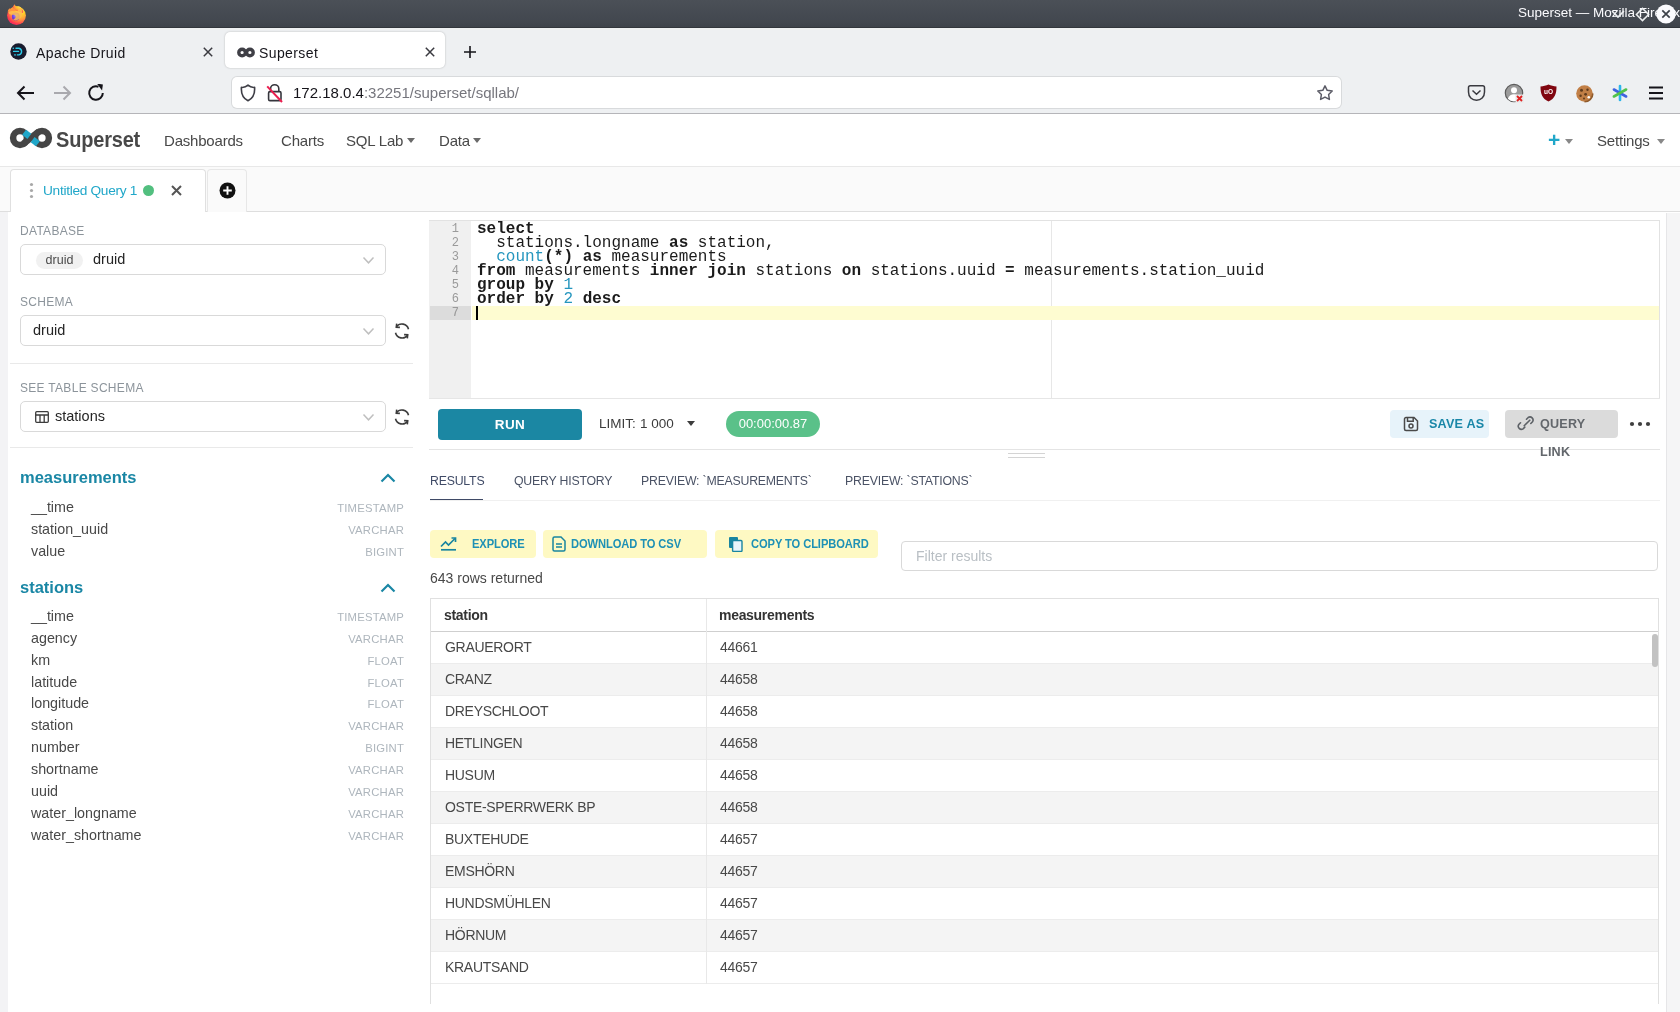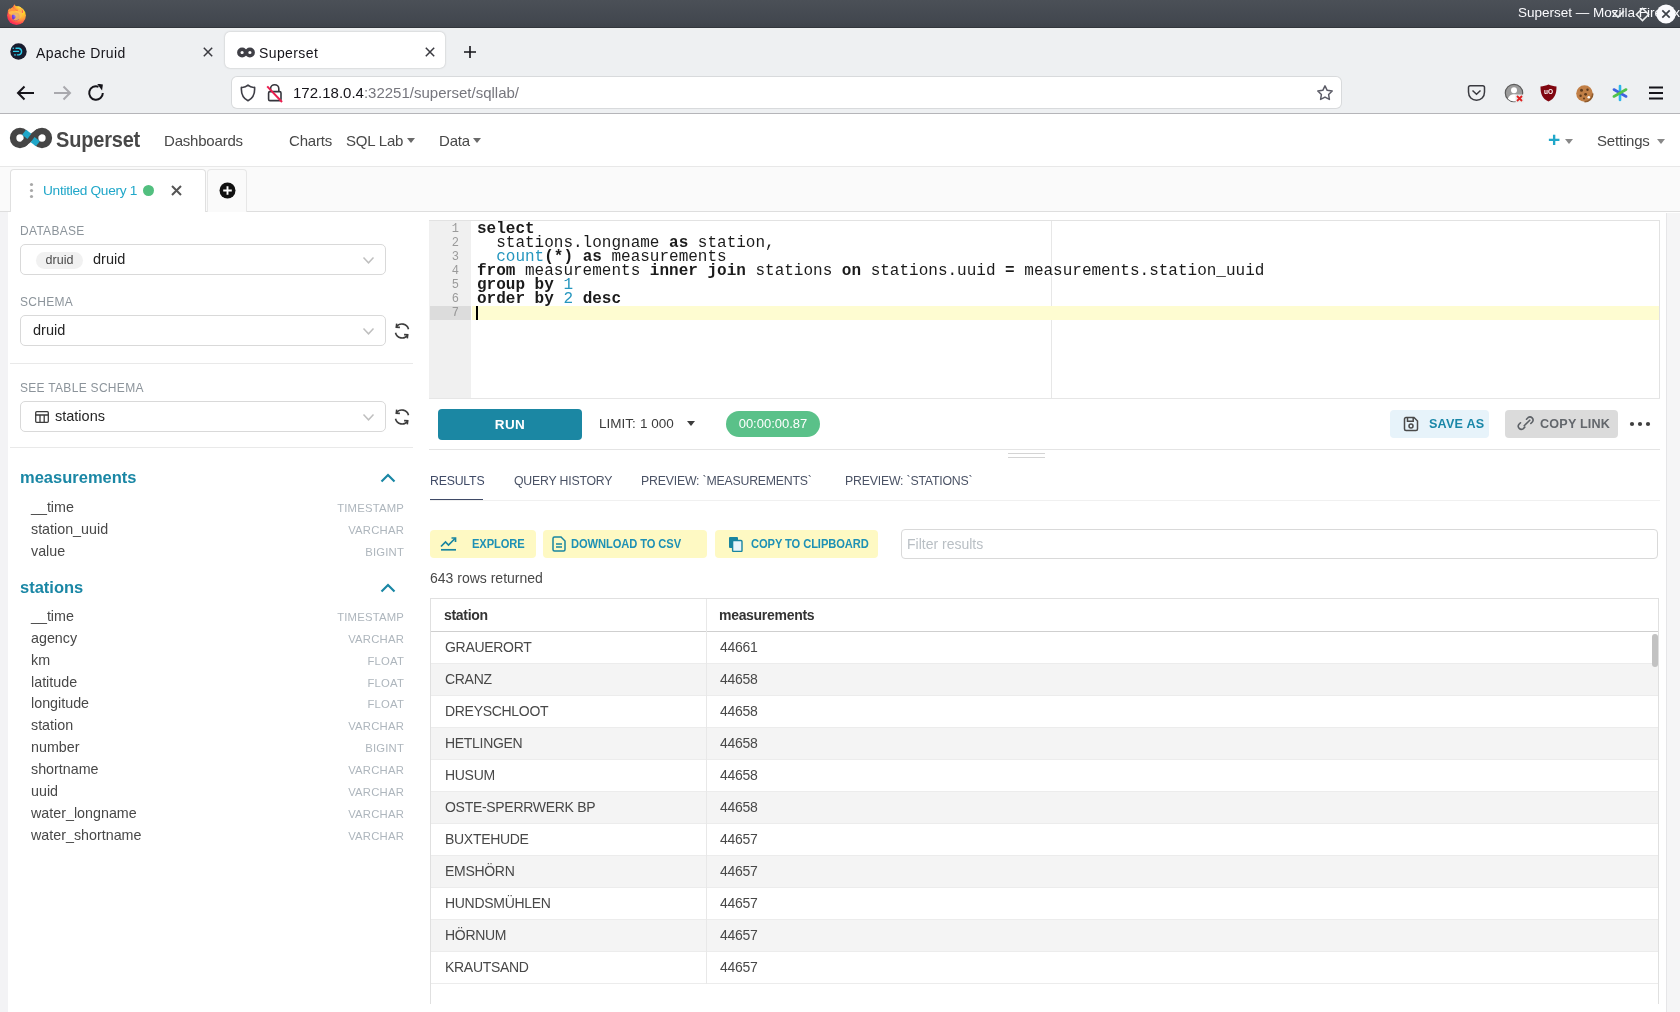--- a/index.html
+++ b/index.html
@@ -45,21 +45,21 @@
 
 #edtoolbar{left:429px;top:398px;width:1231px;height:52px;background:#fff;border-top:1px solid #e6e6e6;border-bottom:1px solid #e4e4e4}
 #runbtn{left:438px;top:409px;width:144px;height:31px;background:#1b87a3;border-radius:4px;color:#fff;font-weight:bold;font-size:13.5px;text-align:center;line-height:31px;letter-spacing:.4px}
 #timer{left:726px;top:411px;width:94px;height:26px;background:#5ac189;border-radius:13px;color:#fff;font-size:13px;text-align:center;line-height:26px}
 #saveas{left:1390px;top:410px;width:99px;height:28px;background:#e7f3fa;border-radius:4px}
 #copylink{left:1505px;top:410px;width:113px;height:28px;background:#dbdbdb;border-radius:4px}
 
 .stab{top:474px;font-size:12.3px;color:#4a5265;letter-spacing:-.2px}
 .sbtn{top:530px;height:28px;background:#fef9c3;border-radius:4px}
 .sbtnlabel{font-size:12px;font-weight:bold;color:#1e91b5;letter-spacing:-.1px;line-height:28px;transform:scaleX(.93);transform-origin:left center}
-#filterbox{left:901px;top:529px;width:757px;height:30px;background:#fff;border:1px solid #d9d9d9;border-radius:4px;font-size:14px;color:#b9bfc4;line-height:28px;padding-left:5px}
+#filterbox{left:901px;top:541px;width:757px;height:30px;background:#fff;border:1px solid #d9d9d9;border-radius:4px;font-size:14px;color:#b9bfc4;line-height:28px;padding-left:14px}
 
 #rtable{left:430px;top:598px;width:1229px;border:1px solid #e0e0e0;border-bottom:none;background:#fff}
 #rheader{height:33px;border-bottom:1px solid #cfcfcf;position:relative}
 .hcell{font-size:14px;font-weight:bold;color:#333;line-height:33px;letter-spacing:-.3px}
 #rbody{left:430px;top:632px;width:1229px;height:372px;overflow:hidden;border-left:1px solid #e0e0e0;border-right:1px solid #e0e0e0}
 .rrow{width:100%;height:32px;border-bottom:1px solid #ececec;position:relative}
 .rrow.odd{background:#f4f4f4}
 .rcell{position:absolute;font-size:14px;color:#484848;line-height:31px;letter-spacing:-.3px}
 </style>
 </head>
@@ -193,21 +193,21 @@
   <g fill="none" stroke-width="6.5">
     <circle cx="11" cy="11" r="6.9" stroke="#454545"></circle>
     <circle cx="33" cy="11" r="6.9" stroke="#454545"></circle>
     <path d="M14.2 16.9 L29.8 4.6" stroke="#454545"></path>
     <path d="M15.1 5.3 L20.4 9.4" stroke="#20a7c9"></path>
     <path d="M23.6 12.6 L28.9 16.7" stroke="#20a7c9"></path>
   </g>
 </svg>
 <div class="abs" style="left:56px;top:128px;font-size:21.5px;font-weight:bold;color:#484848;transform:scaleX(.93);transform-origin:left center;letter-spacing:-.2px">Superset</div>
 <div class="abs navitem" style="left:164px">Dashboards</div>
-<div class="abs navitem" style="left:289px">Charts</div>
+<div class="abs navitem" style="left:281px">Charts</div>
 <div class="abs navitem" style="left:346px">SQL Lab</div>
 <div class="abs caret" style="left:407px;top:138px"></div>
 <div class="abs navitem" style="left:439px">Data</div>
 <div class="abs caret" style="left:473px;top:138px"></div>
 <div class="abs" style="left:1548px;top:128px;font-size:21px;font-weight:bold;color:#20a7c9">+</div>
 <div class="abs caret" style="left:1565px;top:139px;border-top-color:#888"></div>
 <div class="abs navitem" style="left:1597px">Settings</div>
 <div class="abs caret" style="left:1657px;top:139px;border-top-color:#888"></div>
 
 <div class="abs" id="qtabrow"></div>
@@ -344,21 +344,21 @@
   <div class="abs" style="left:39px;top:0;font-size:12.6px;font-weight:bold;color:#1a87a8;line-height:28px;letter-spacing:.2px">SAVE AS</div>
 </div>
 <div class="abs" id="copylink">
   <svg class="abs" style="left:12px;top:6px" width="17" height="17" viewBox="0 0 17 17">
     <g stroke="#5d6166" stroke-width="1.6" fill="none" stroke-linecap="round">
       <path d="M7.2 9.8 L12.8 4.2"></path>
       <path d="M9.5 3.2 L11.2 1.5 A3.1 3.1 0 0 1 15.5 5.8 L13.8 7.5"></path>
       <path d="M6.2 9.5 L4.5 11.2 A3.1 3.1 0 0 0 8.8 15.5 L10.5 13.8" transform="translate(-2.7 -2.7)"></path>
     </g>
   </svg>
-  <div class="abs" style="left:35px;top:0;font-size:12.6px;font-weight:bold;color:#63676c;line-height:28px;letter-spacing:.2px">COPY LINK</div>
+  <div class="abs" style="left:35px;top:0;font-size:12.6px;font-weight:bold;color:#63676c;line-height:28px;letter-spacing:.2px">QUERY LINK</div>
 </div>
 <div class="abs" style="left:1629px;top:421px;width:22px;height:6px">
   <svg width="22" height="6" viewBox="0 0 22 6">
       <g fill="#3f3f3f">
         <circle cx="3" cy="3" r="2.1"></circle>
         <circle cx="11" cy="3" r="2.1"></circle>
         <circle cx="19" cy="3" r="2.1"></circle>
       </g>
     </svg>
 </div>

